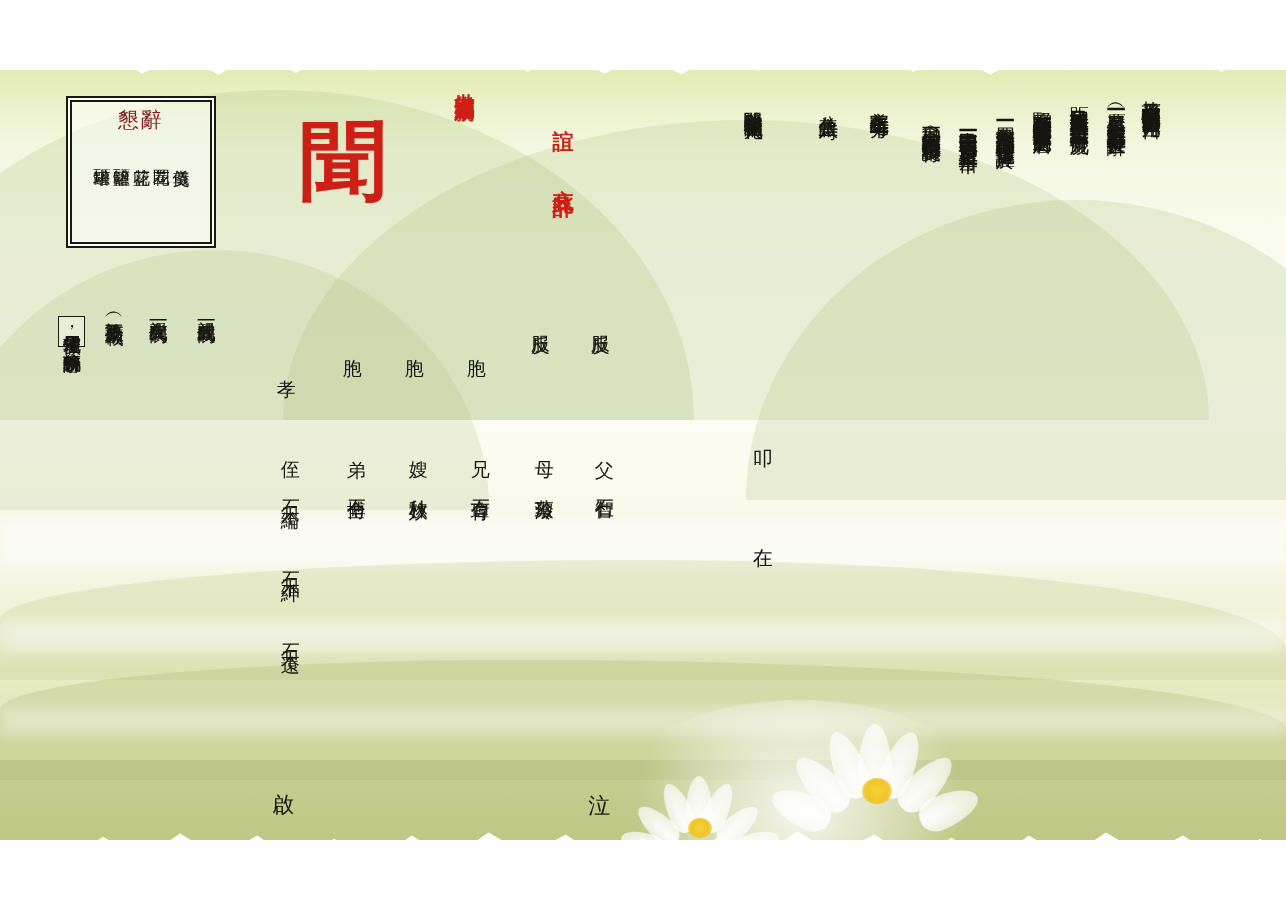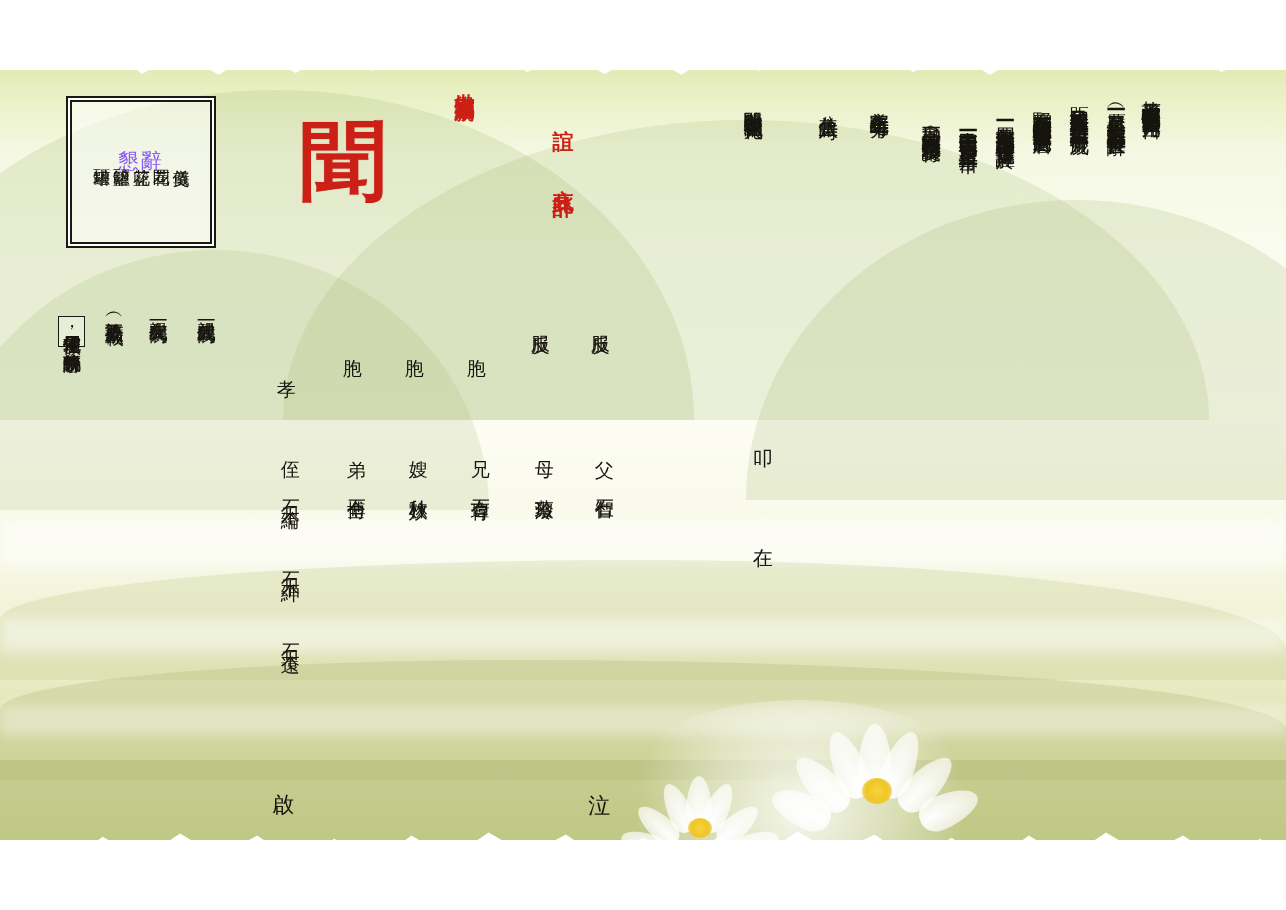--- a/index.html
+++ b/index.html
@@ -171,23 +171,22 @@
     box-sizing: border-box;
   }
   .cond-title {
     position: absolute;
     left: 50%;
     transform: translateX(-50%);
     top: 8px;
     writing-mode: horizontal-tb;
     font-size: 21px;
     letter-spacing: 2px;
-    color: #8b5cf6;
+    color: #7f1d1d;
     white-space: nowrap;
-    margin-top: 41px;
   }
   .cond-items {
     position: absolute;
     left: 0; right: 0;
     top: 58px;
     display: flex;
     flex-direction: row-reverse;
     justify-content: center;
     gap: 2px;
   }

